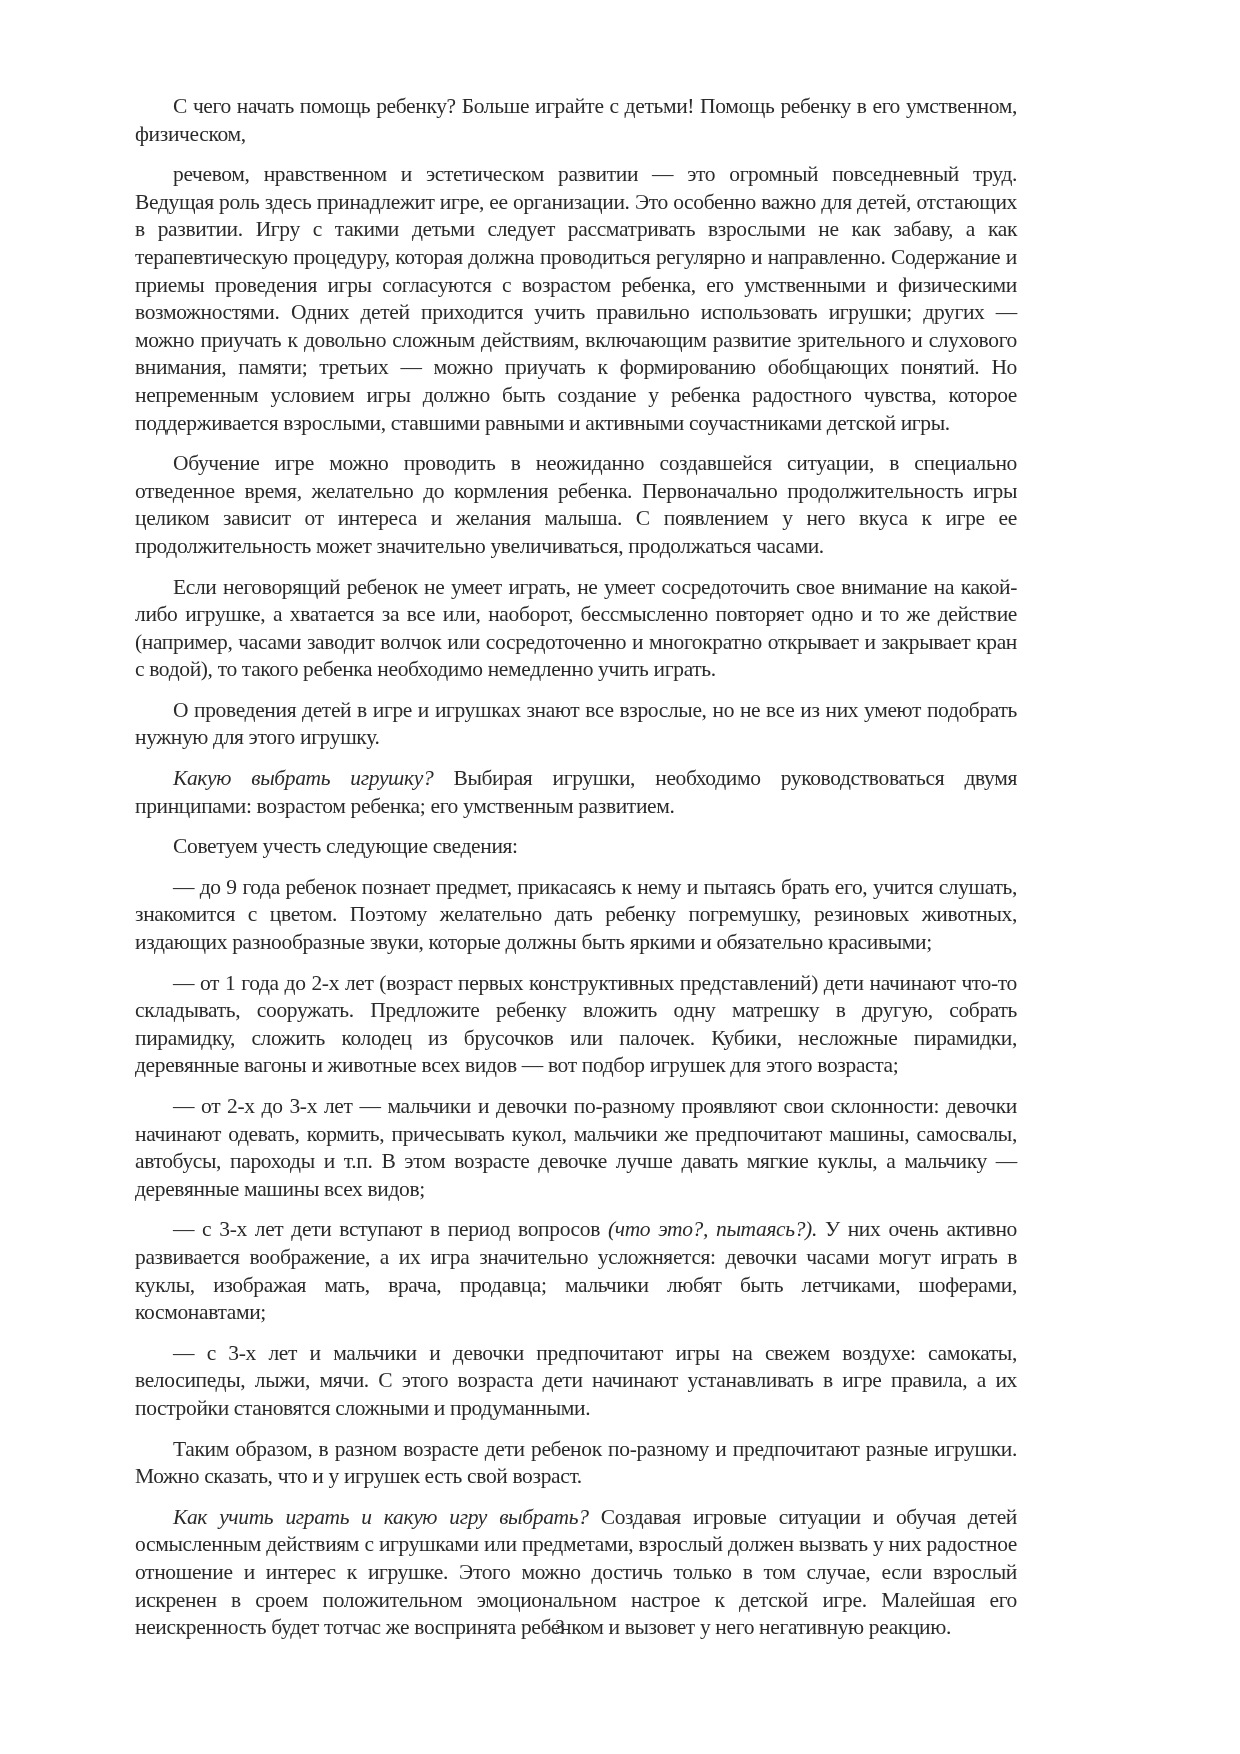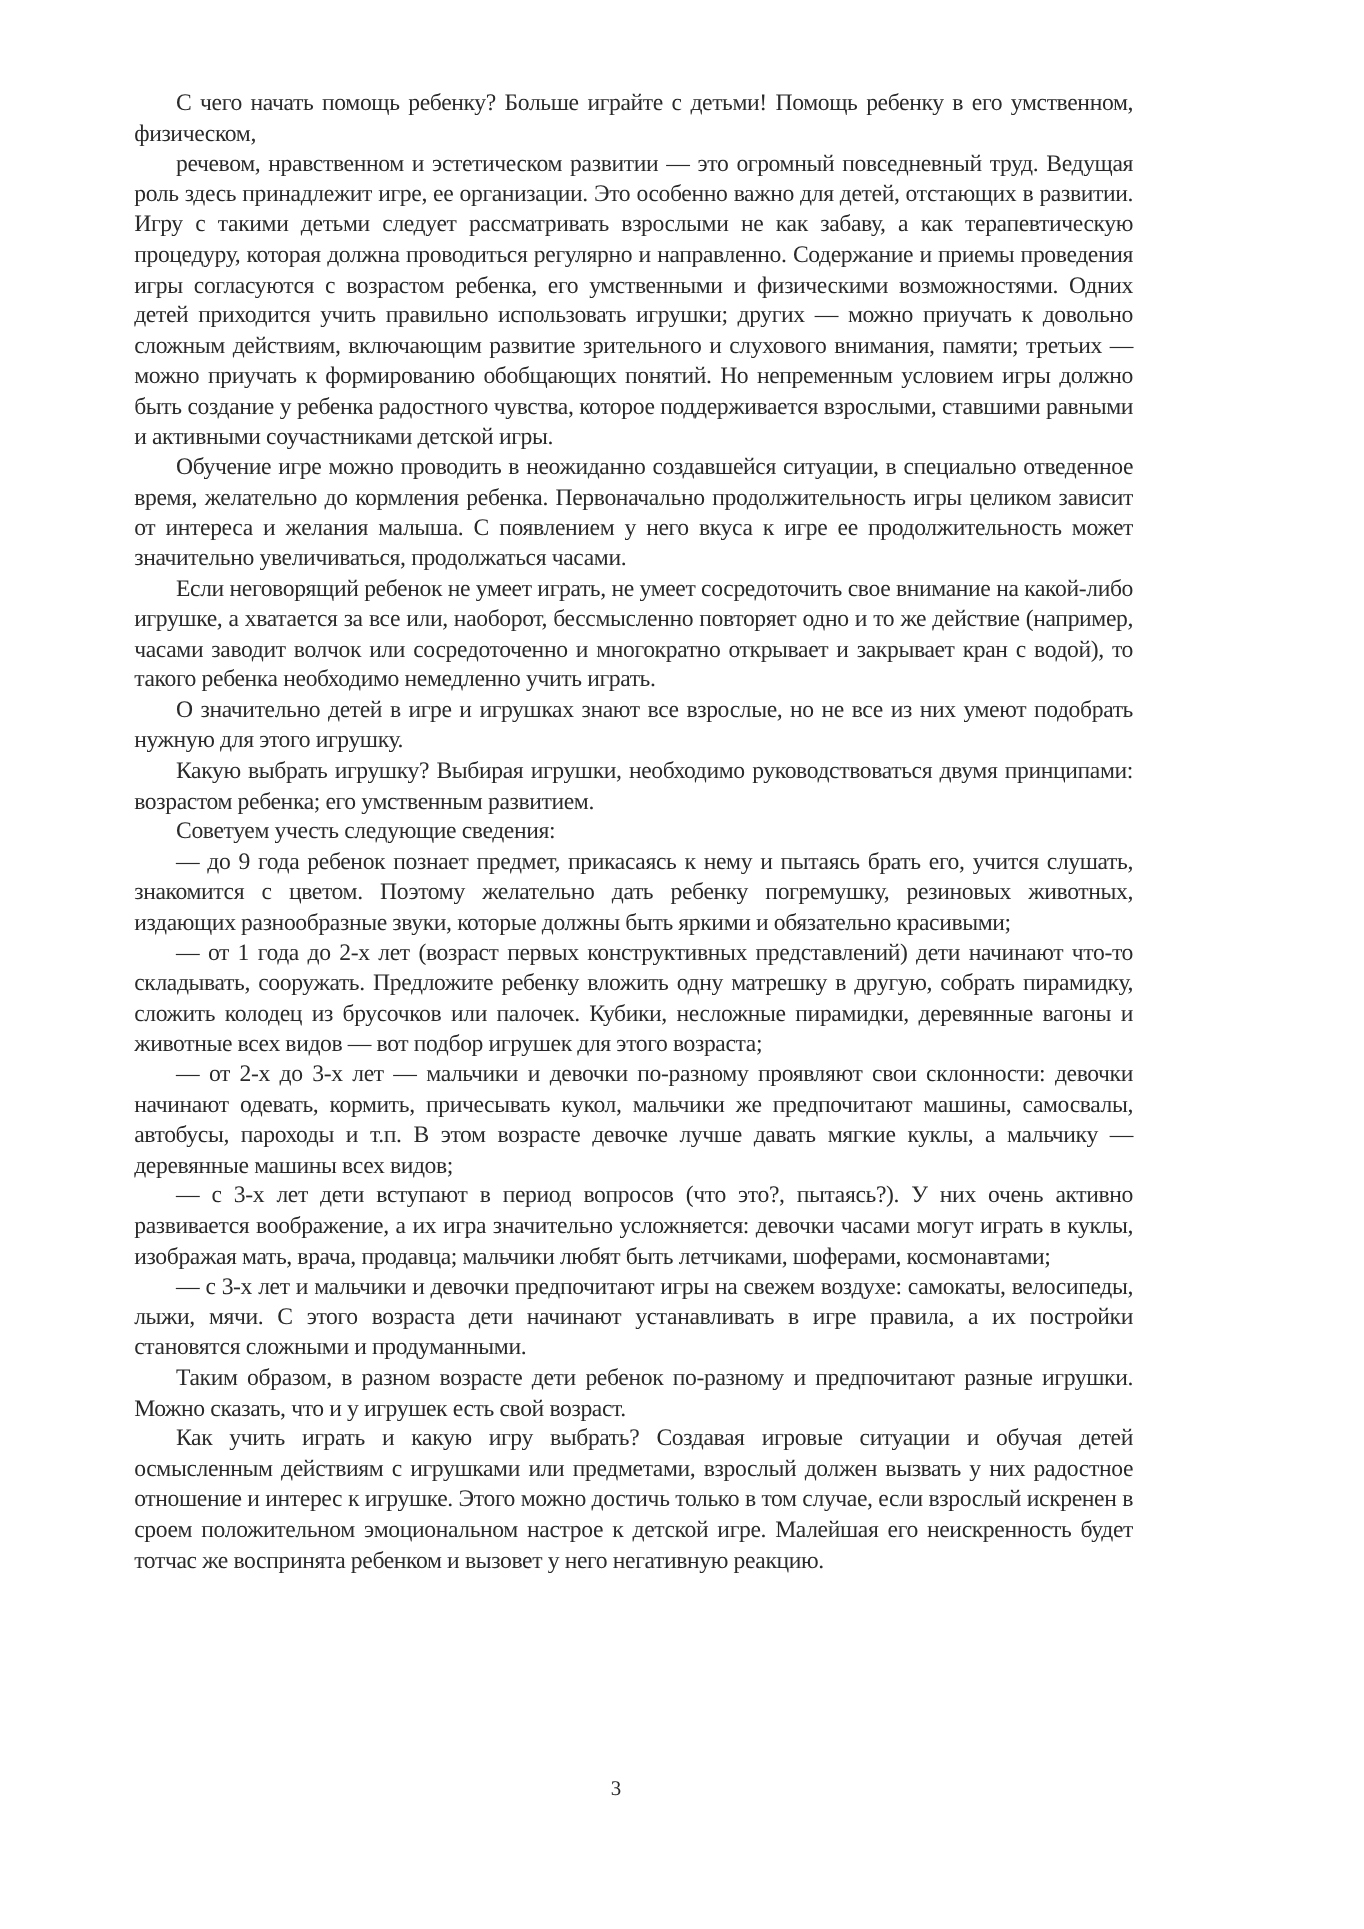--- a/index.html
+++ b/index.html
@@ -3,36 +3,36 @@
 <meta charset="utf-8">
 <style>
   html, body { margin: 0; padding: 0; background: #ffffff; }
   body { width: 1240px; height: 1754px; position: relative; overflow: hidden; }
   .page {
     position: absolute; left: 122px; top: 80px; width: 908px;
     font-family: "Liberation Serif", "DejaVu Serif", serif;
     font-size: 21.5px; line-height: 27.6px; color: #2a2a2a;
     letter-spacing: -0.35px;
   }
-  .p { margin: 0; text-align: justify; text-indent: 38px; }
-  .it { }
+  .p { margin: 13px; text-align: justify; text-indent: 38px; }
+  .it { font-style: italic; }
   .pagenum {
     position: absolute; left: 0; width: 1120px; top: 1616px; text-align: center;
     font-family: "Liberation Serif", "DejaVu Serif", serif; font-size: 19px; color: #2a2a2a;
   }
 </style>
 </head>
 <body>
 
 <div class="page">
   <p class="p"><span>С чего начать помощь ребенку? Больше играйте с детьми! Помощь ребенку в его умственном, физическом,</span></p>
   <p class="p"><span>речевом, нравственном и эстетическом развитии — это огромный повседневный труд. Ведущая роль здесь принадлежит игре, ее организации. Это особенно важно для детей, отстающих в развитии. Игру с такими детьми следует рассматривать взрослыми не как забаву, а как терапевтическую процедуру, которая должна проводиться регулярно и направленно. Содержание и приемы проведения игры согласуются с возрастом ребенка, его умственными и физическими возможностями. Одних детей приходится учить правильно использовать игрушки; других — можно приучать к довольно сложным действиям, включающим развитие зрительного и слухового внимания, памяти; третьих — можно приучать к формированию обобщающих понятий. Но непременным условием игры должно быть создание у ребенка радостного чувства, которое поддерживается взрослыми, ставшими равными и активными соучастниками детской игры.</span></p>
   <p class="p"><span>Обучение игре можно проводить в неожиданно создавшейся ситуации, в специально отведенное время, желательно до кормления ребенка. Первоначально продолжительность игры целиком зависит от интереса и желания малыша. С появлением у него вкуса к игре ее продолжительность может значительно увеличиваться, продолжаться часами.</span></p>
   <p class="p"><span>Если неговорящий ребенок не умеет играть, не умеет сосредоточить свое внимание на какой-либо игрушке, а хватается за все или, наоборот, бессмысленно повторяет одно и то же действие (например, часами заводит волчок или сосредоточенно и многократно открывает и закрывает кран с водой), то такого ребенка необходимо немедленно учить играть.</span></p>
-  <p class="p"><span>О значительно детей в игре и игрушках знают все взрослые, но не все из них умеют подобрать нужную для этого игрушку.</span></p>
+  <p class="p"><span>О проведения детей в игре и игрушках знают все взрослые, но не все из них умеют подобрать нужную для этого игрушку.</span></p>
   <p class="p"><span class="it">Какую выбрать игрушку?</span><span> Выбирая игрушки, необходимо руководствоваться двумя принципами: возрастом ребенка; его умственным развитием.</span></p>
   <p class="p"><span>Советуем учесть следующие сведения:</span></p>
   <p class="p"><span>—  до 9 года ребенок познает предмет, прикасаясь к нему и пытаясь брать его, учится слушать, знакомится с цветом. Поэтому желательно дать ребенку погремушку, резиновых животных, издающих разнообразные звуки, которые должны быть яркими и обязательно красивыми;</span></p>
   <p class="p"><span>— от 1 года до 2-х лет (возраст первых конструктивных представлений) дети начинают что-то складывать, сооружать. Предложите ребенку вложить одну матрешку в другую, собрать пирамидку, сложить колодец из брусочков или палочек. Кубики, несложные пирамидки, деревянные вагоны и животные всех видов — вот подбор игрушек для этого возраста;</span></p>
   <p class="p"><span>— от 2-х до 3-х лет — мальчики и девочки по-разному проявляют свои склонности: девочки начинают одевать, кормить, причесывать кукол, мальчики же предпочитают машины, самосвалы, автобусы, пароходы и т.п. В этом возрасте девочке лучше давать мягкие куклы, а мальчику — деревянные машины всех видов;</span></p>
   <p class="p"><span>—  с 3-х лет дети вступают в период вопросов </span><span class="it">(что это?, пытаясь?).</span><span> У них очень активно развивается воображение, а их игра значительно усложняется: девочки часами могут играть в куклы, изображая мать, врача, продавца; мальчики любят быть летчиками, шоферами, космонавтами;</span></p>
   <p class="p"><span>— с 3-х лет и мальчики и девочки предпочитают игры на свежем воздухе: самокаты, велосипеды, лыжи, мячи. С этого возраста дети начинают устанавливать в игре правила, а их постройки становятся сложными и продуманными.</span></p>
   <p class="p"><span>Таким образом, в разном возрасте дети ребенок по-разному и предпочитают разные игрушки. Можно сказать, что и у игрушек есть свой возраст.</span></p>
   <p class="p"><span class="it">Как учить играть и какую игру выбрать?</span><span> Создавая игровые ситуации и обучая детей осмысленным действиям с игрушками или предметами, взрослый должен вызвать у них радостное отношение и интерес к игрушке. Этого можно достичь только в том случае, если взрослый искренен в сроем положительном эмоциональном настрое к детской игре. Малейшая его неискренность будет тотчас же воспринята ребенком и вызовет у него негативную реакцию.</span></p>
 </div>

